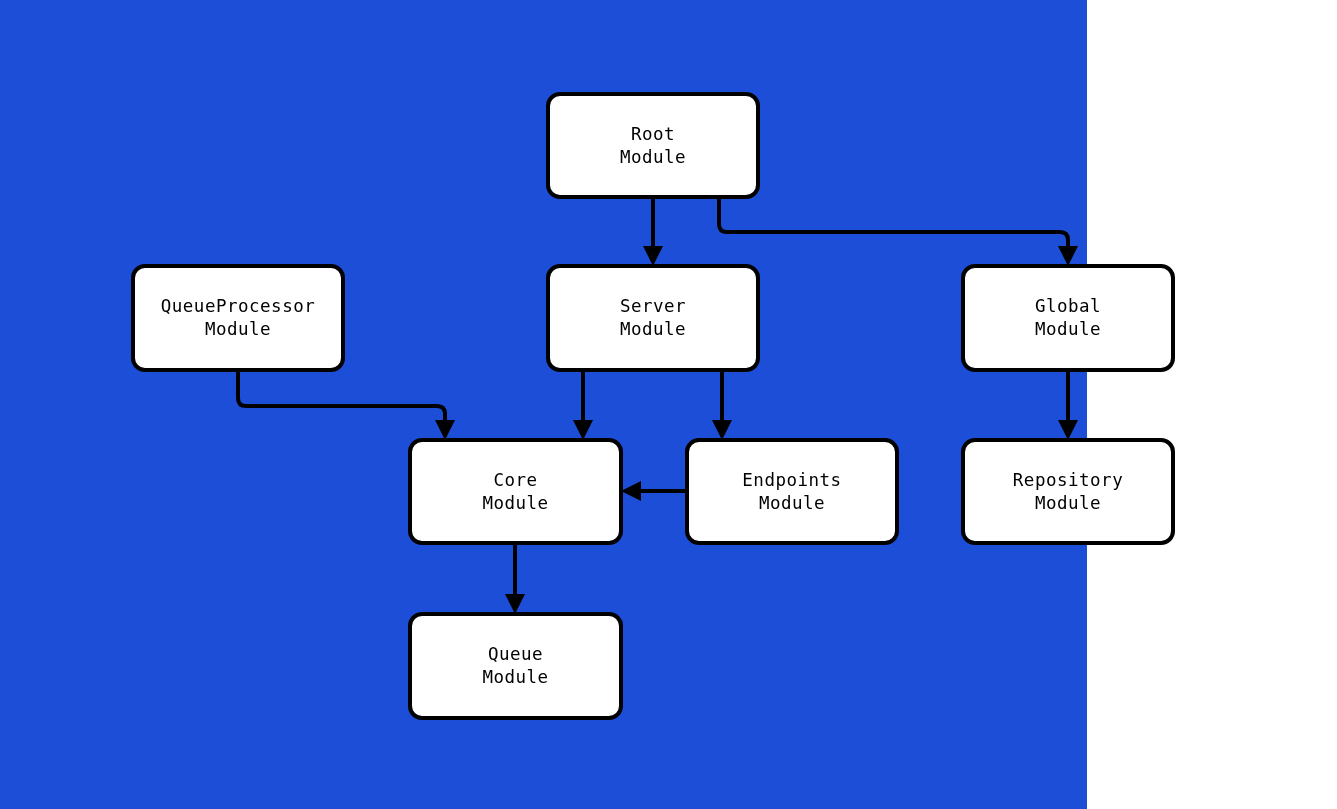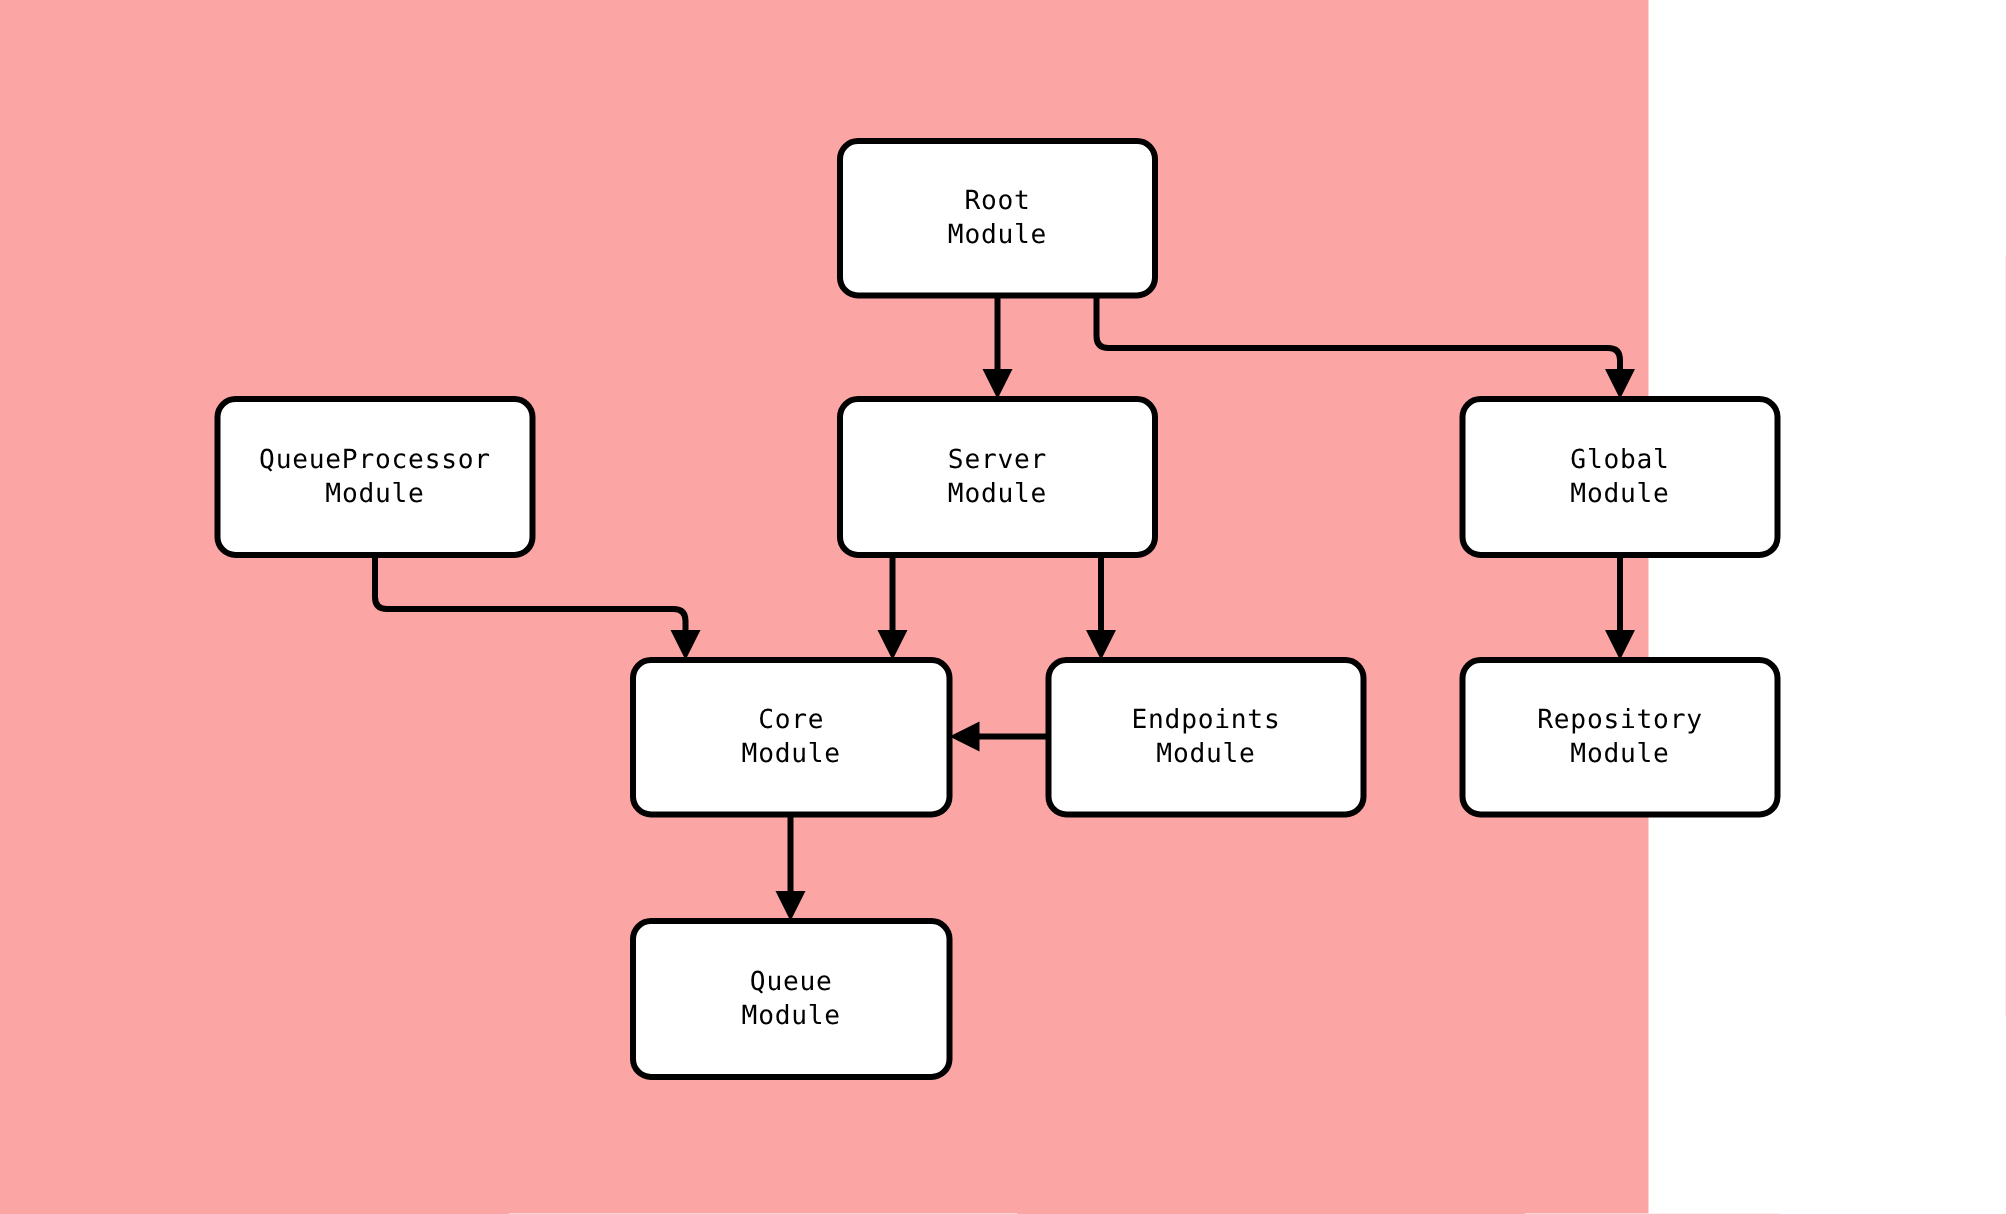--- a/index.html
+++ b/index.html
@@ -10,22 +10,21 @@
   body {
     width: 1337px;
     height: 809px;
     overflow: hidden;
     font-family: "DejaVu Sans Mono", "Liberation Mono", monospace;
   }
   #diagram-root {
     position: relative;
     width: 1087px;
     height: 809px;
-    background: #fca5a5;
-    padding-left: 12px;
+    background: #1d4ed8;
   }
   svg#diagram-canvas {
     display: block;
     width: 1337px;
     height: 809px;
   }
   .node-box {
     fill: #ffffff;
     stroke: #000000;
     stroke-width: 4;

